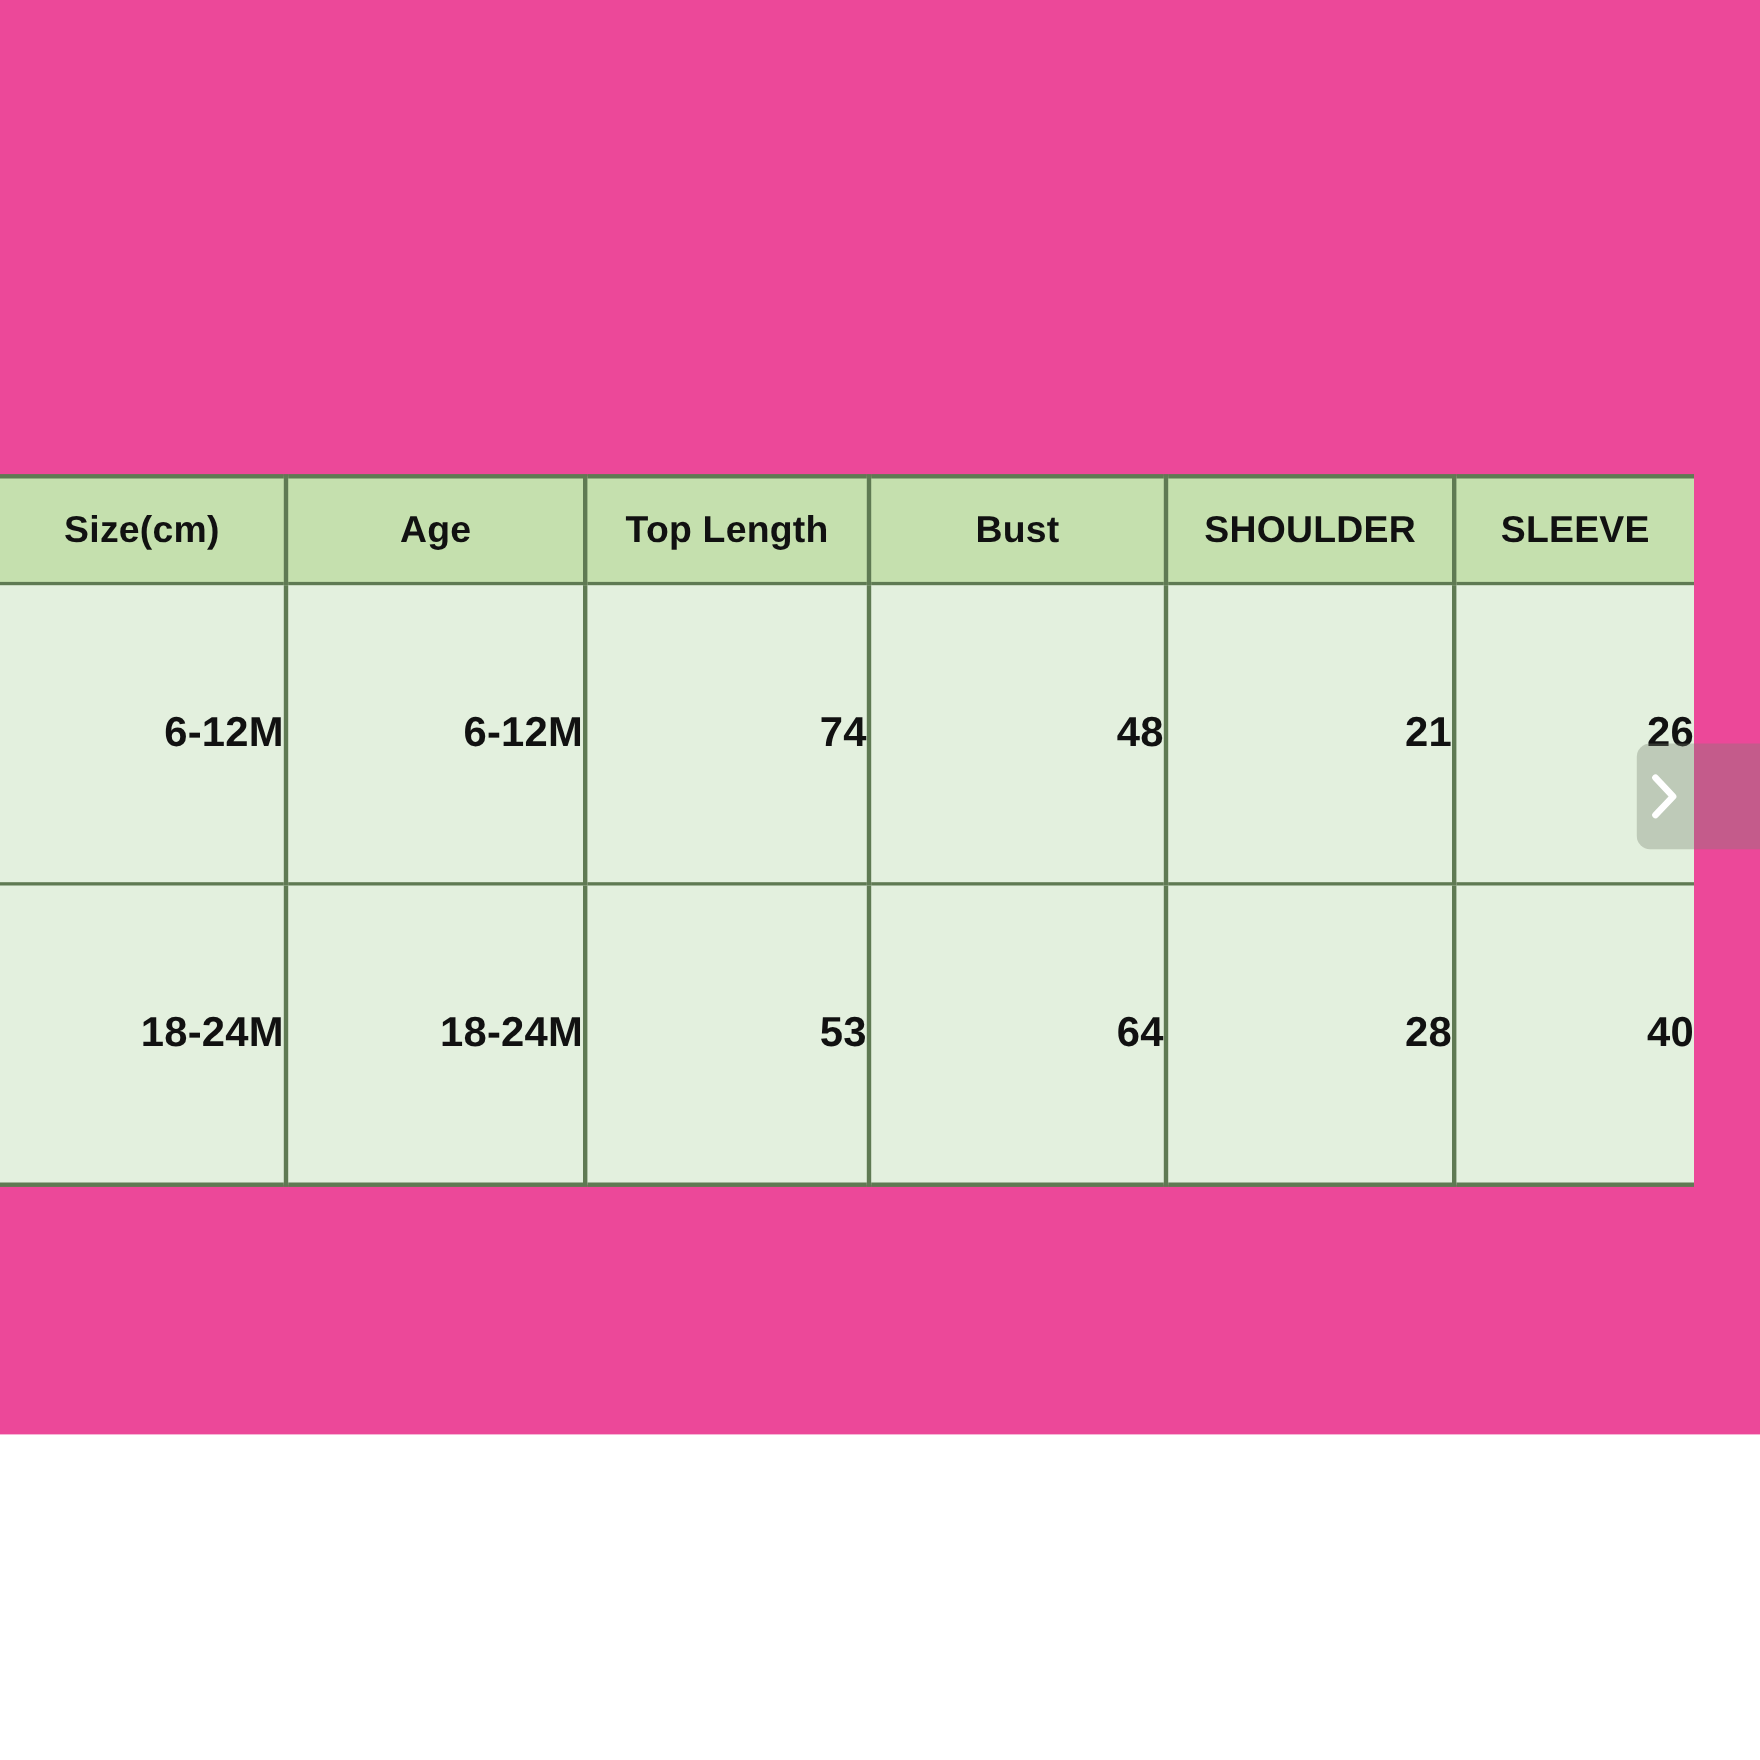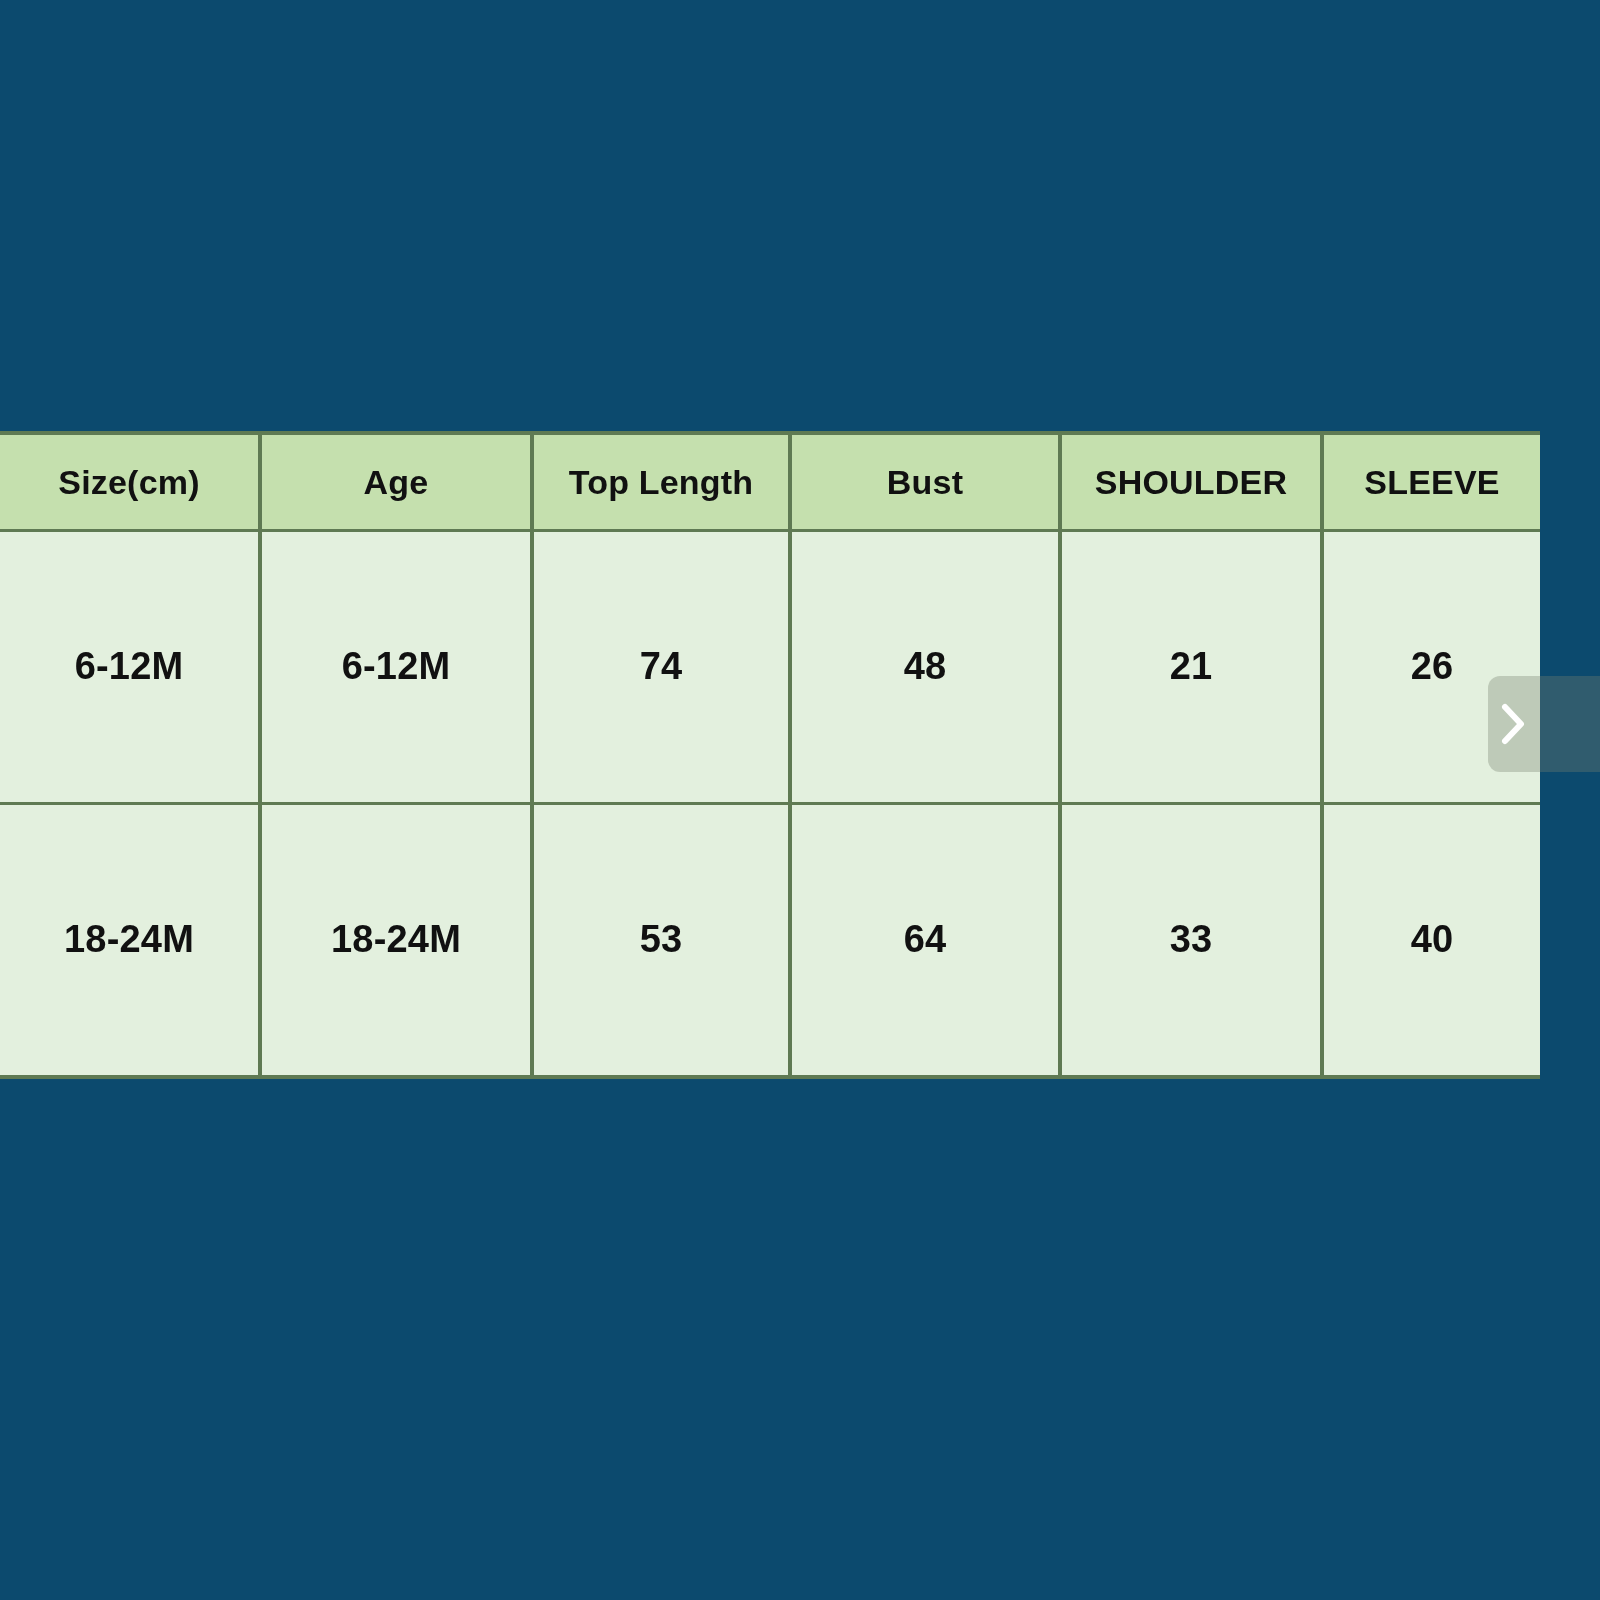--- a/index.html
+++ b/index.html
@@ -13,22 +13,22 @@
     overflow: hidden;
     font-family: "Liberation Sans", "DejaVu Sans", sans-serif;
     position: relative;
   }
 
   #stage {
     position: absolute;
     left: 0;
     top: 0;
     width: 1600px;
-    height: 1600px;
-    background: #0c4a6e;
+    height: 1304px;
+    background: #ec4899;
   }
 
   
   #chart-wrap {
     position: absolute;
     left: 0px;
     top: 431px;
     width: 1540px;
     height: 648px;
     overflow: hidden;
@@ -67,21 +67,21 @@
     font-size: 34px;
     height: 94px;
     border-top: 0;
   }
 
   tbody td {
     font-size: 38px;
     height: 110px;
   }
 
-  tbody tr.row-light td { background: #e3f0de; }
+  tbody tr.row-light td { background: #e3f0de; text-align: right; }
   tbody tr.row-dark  td { background: #c5e0ae; }
 
   
   col.c1 { width: 260px; }
   col.c2 { width: 272px; }
   col.c3 { width: 258px; }
   col.c4 { width: 270px; }
   col.c5 { width: 262px; }
   col.c6 { width: 218px; }
 
@@ -137,21 +137,21 @@
           <td>74</td>
           <td>48</td>
           <td>21</td>
           <td>26</td>
         </tr>
         <tr class="row-light">
           <td>18-24M</td>
           <td>18-24M</td>
           <td>53</td>
           <td>64</td>
-          <td>33</td>
+          <td>28</td>
           <td>40</td>
         </tr>
       </tbody>
     </table>
   </div>
 
   <div id="next-btn">
     <span>
       <svg width="34" height="48" viewBox="0 0 34 48" aria-hidden="true">
         <path d="M9 7 L25 24 L9 41" fill="none" stroke="#ffffff" stroke-width="6" stroke-linecap="round" stroke-linejoin="round"></path>

